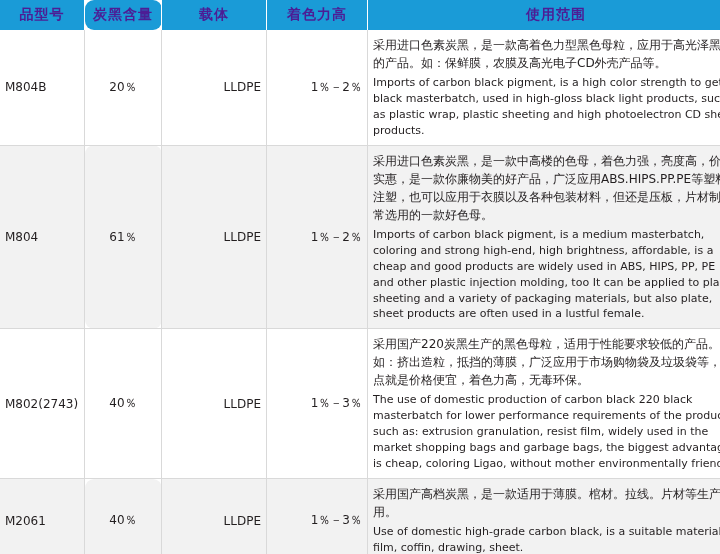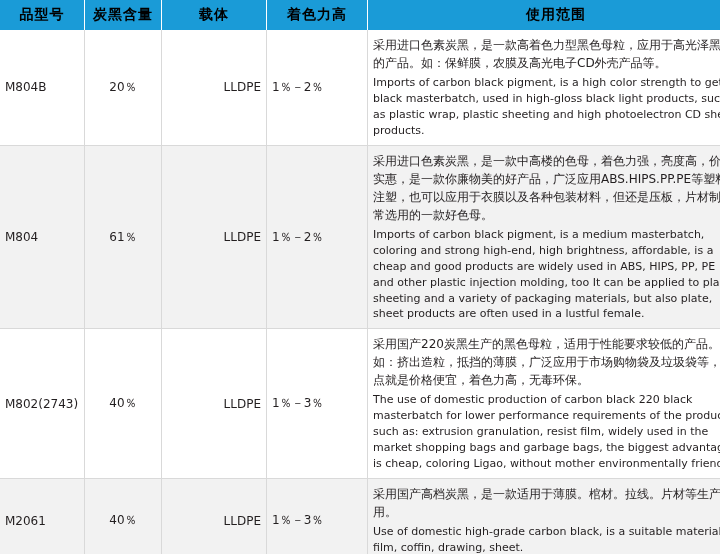--- a/index.html
+++ b/index.html
@@ -12,21 +12,21 @@
     font-family: "DejaVu Sans", "Liberation Sans", sans-serif;
     color: #231f20;
   }
   table.spec-table {
     width: 720px;
     border-collapse: collapse;
     table-layout: fixed;
   }
   table.spec-table th {
     background: #1a9bd7;
-    color: #000000;
+    color: #4c1d95;
     font-size: 14px;
     font-weight: bold;
     text-align: center;
     vertical-align: middle;
     padding: 6px 2px;
     border-right: 1px solid #ffffff;
     letter-spacing: 1px;
   }
   table.spec-table th:last-child {
     border-right: none;
@@ -35,23 +35,23 @@
     border-bottom: 1px solid #d9d9d9;
     border-right: 1px solid #d9d9d9;
     vertical-align: middle;
     font-size: 12px;
     padding: 6px 5px;
   }
   table.spec-table td:last-child {
     border-right: none;
   }
   .col-model   { width: 80px;  font-size: 13px; }
-  .col-content { width: 72px;  text-align: center; font-size: 13px; }
+  .col-content { width: 72px;  text-align: center; font-size: 13px; border-radius: 9px; }
   .col-carrier { width: 100px; text-align: right; font-size: 13px; }
-  .col-dosage  { width: 96px;  text-align: left; font-size: 13px; }
+  .col-dosage  { width: 96px;  text-align: right; font-size: 13px; }
   .col-usage   { width: 372px; text-align: left; }
 
   .usage-cn {
     font-size: 12px;
     line-height: 1.5;
     color: #231f20;
     margin: 0 0 3px 0;
   }
   .usage-en {
     font-size: 11px;

